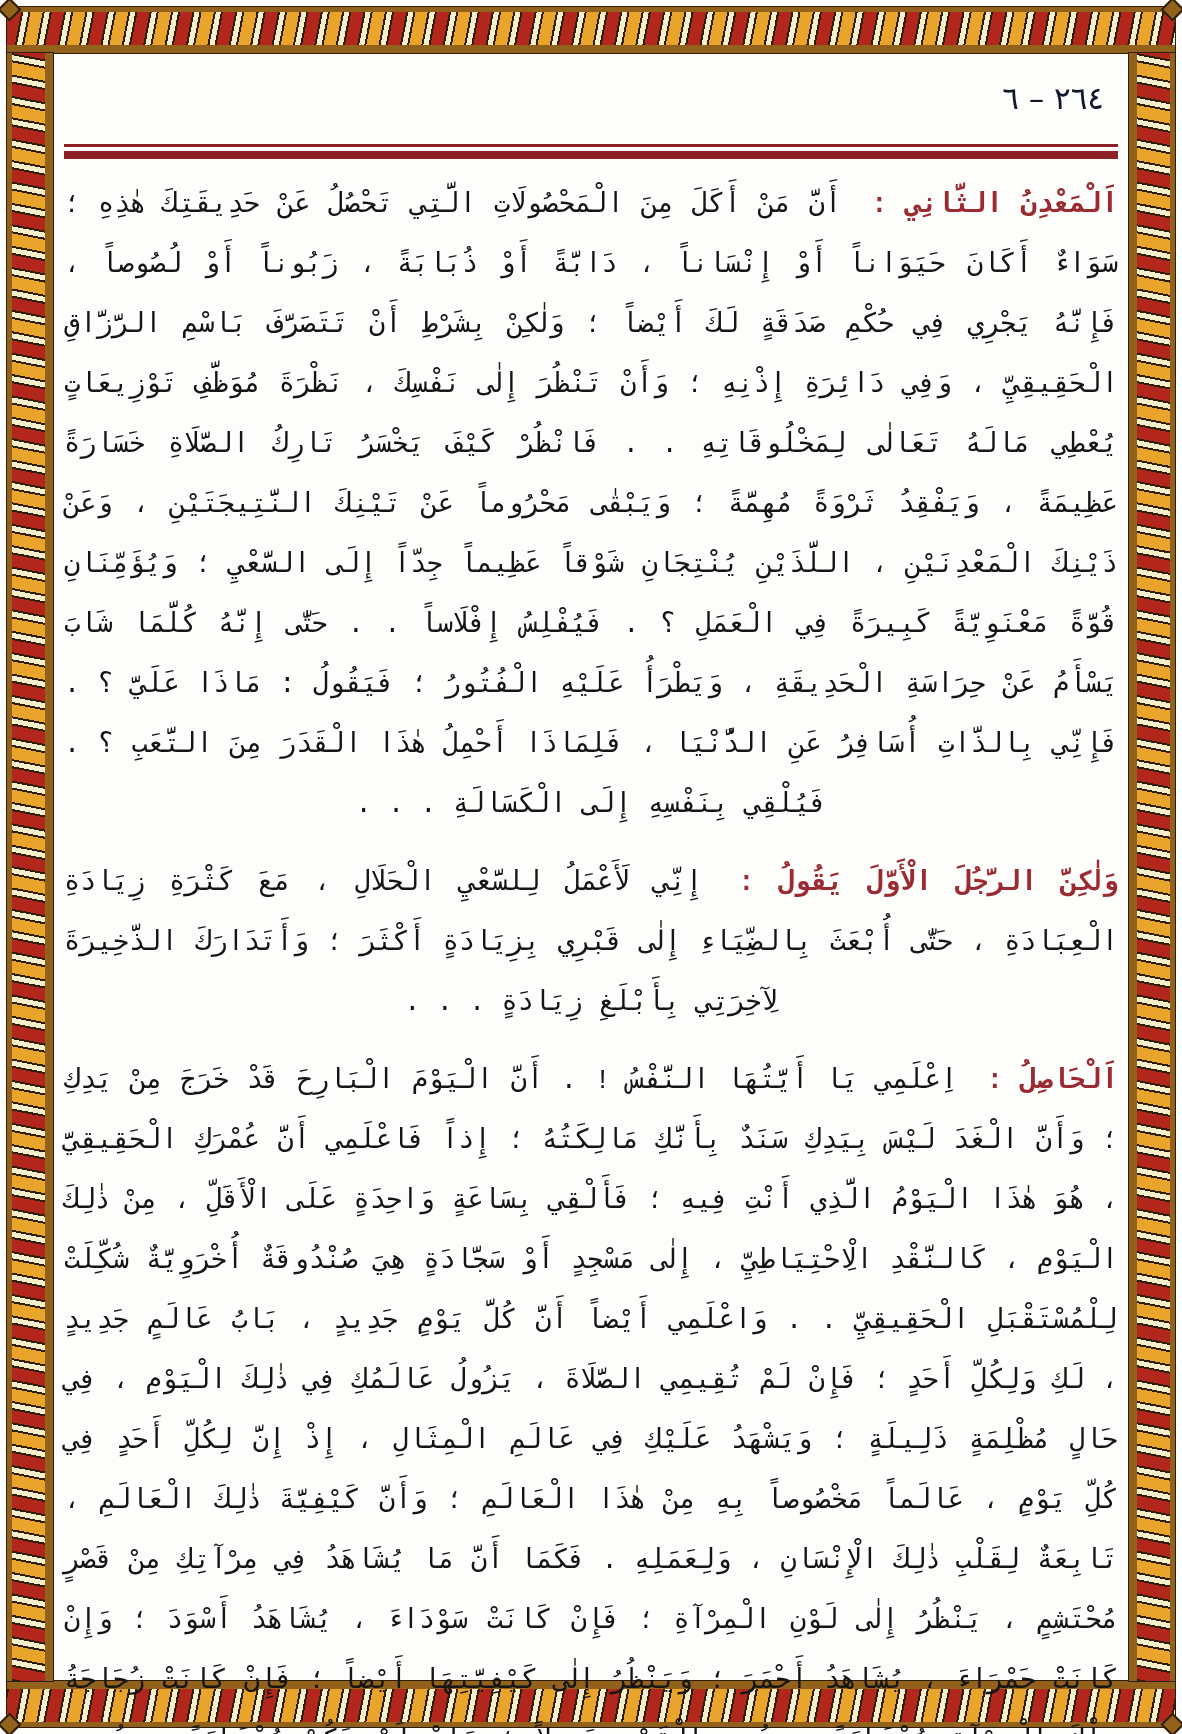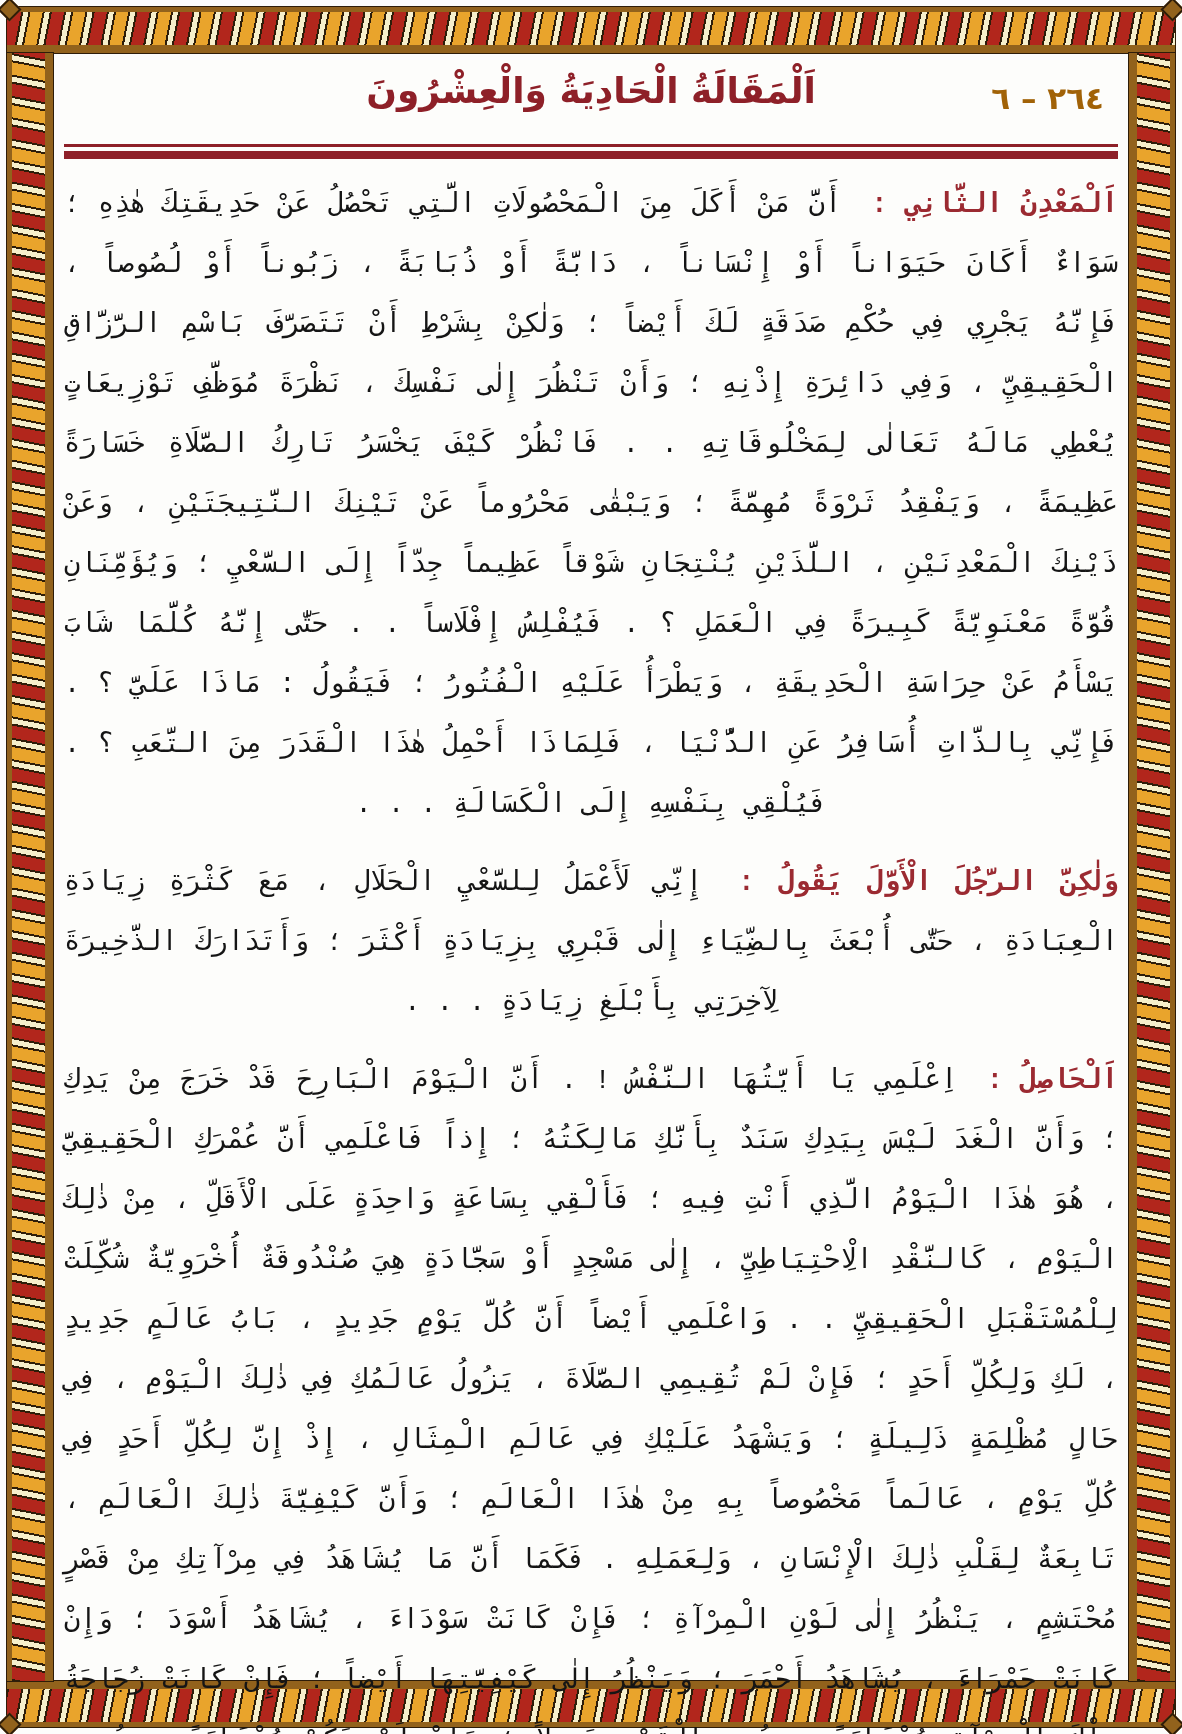--- a/index.html
+++ b/index.html
@@ -69,22 +69,22 @@
     margin: 0;
     text-align: center;
     font-size: 36px;
     font-weight: bold;
     color: #8e2028;
   }
   .page-number {
     position: absolute;
     right: 14px; top: 22px;
     font-size: 31px;
-    font-weight: bold;
-    color: #a16207;
+    font-weight: normal;
+    color: #0f172a;
     letter-spacing: 2px;
   }
   .rule-thin  { height: 3px; background: #8e2028; }
   .rule-gap   { height: 4px; }
   .rule-thick { height: 8px; background: #8e2028; }
 
   .body-text {
     margin-top: 16px;
     font-size: 27px;
     color: #151515;
@@ -113,21 +113,20 @@
   <div class="fr fr-right chain-v"></div>
   <div class="nub nub-tl"></div>
   <div class="nub nub-tr"></div>
   <div class="nub nub-bl"></div>
   <div class="nub nub-br"></div>
 
   <div class="content" lang="ar" dir="rtl">
 
     <div class="header">
       <div class="page-number">٢٦٤ – ٦</div>
-      <h1 class="title">اَلْمَقَالَةُ الْحَادِيَةُ وَالْعِشْرُونَ</h1>
     </div>
 
     <div>
       <div class="rule-thin"></div>
       <div class="rule-gap"></div>
       <div class="rule-thick"></div>
     </div>
 
     <div class="body-text">
       <p class="para">

